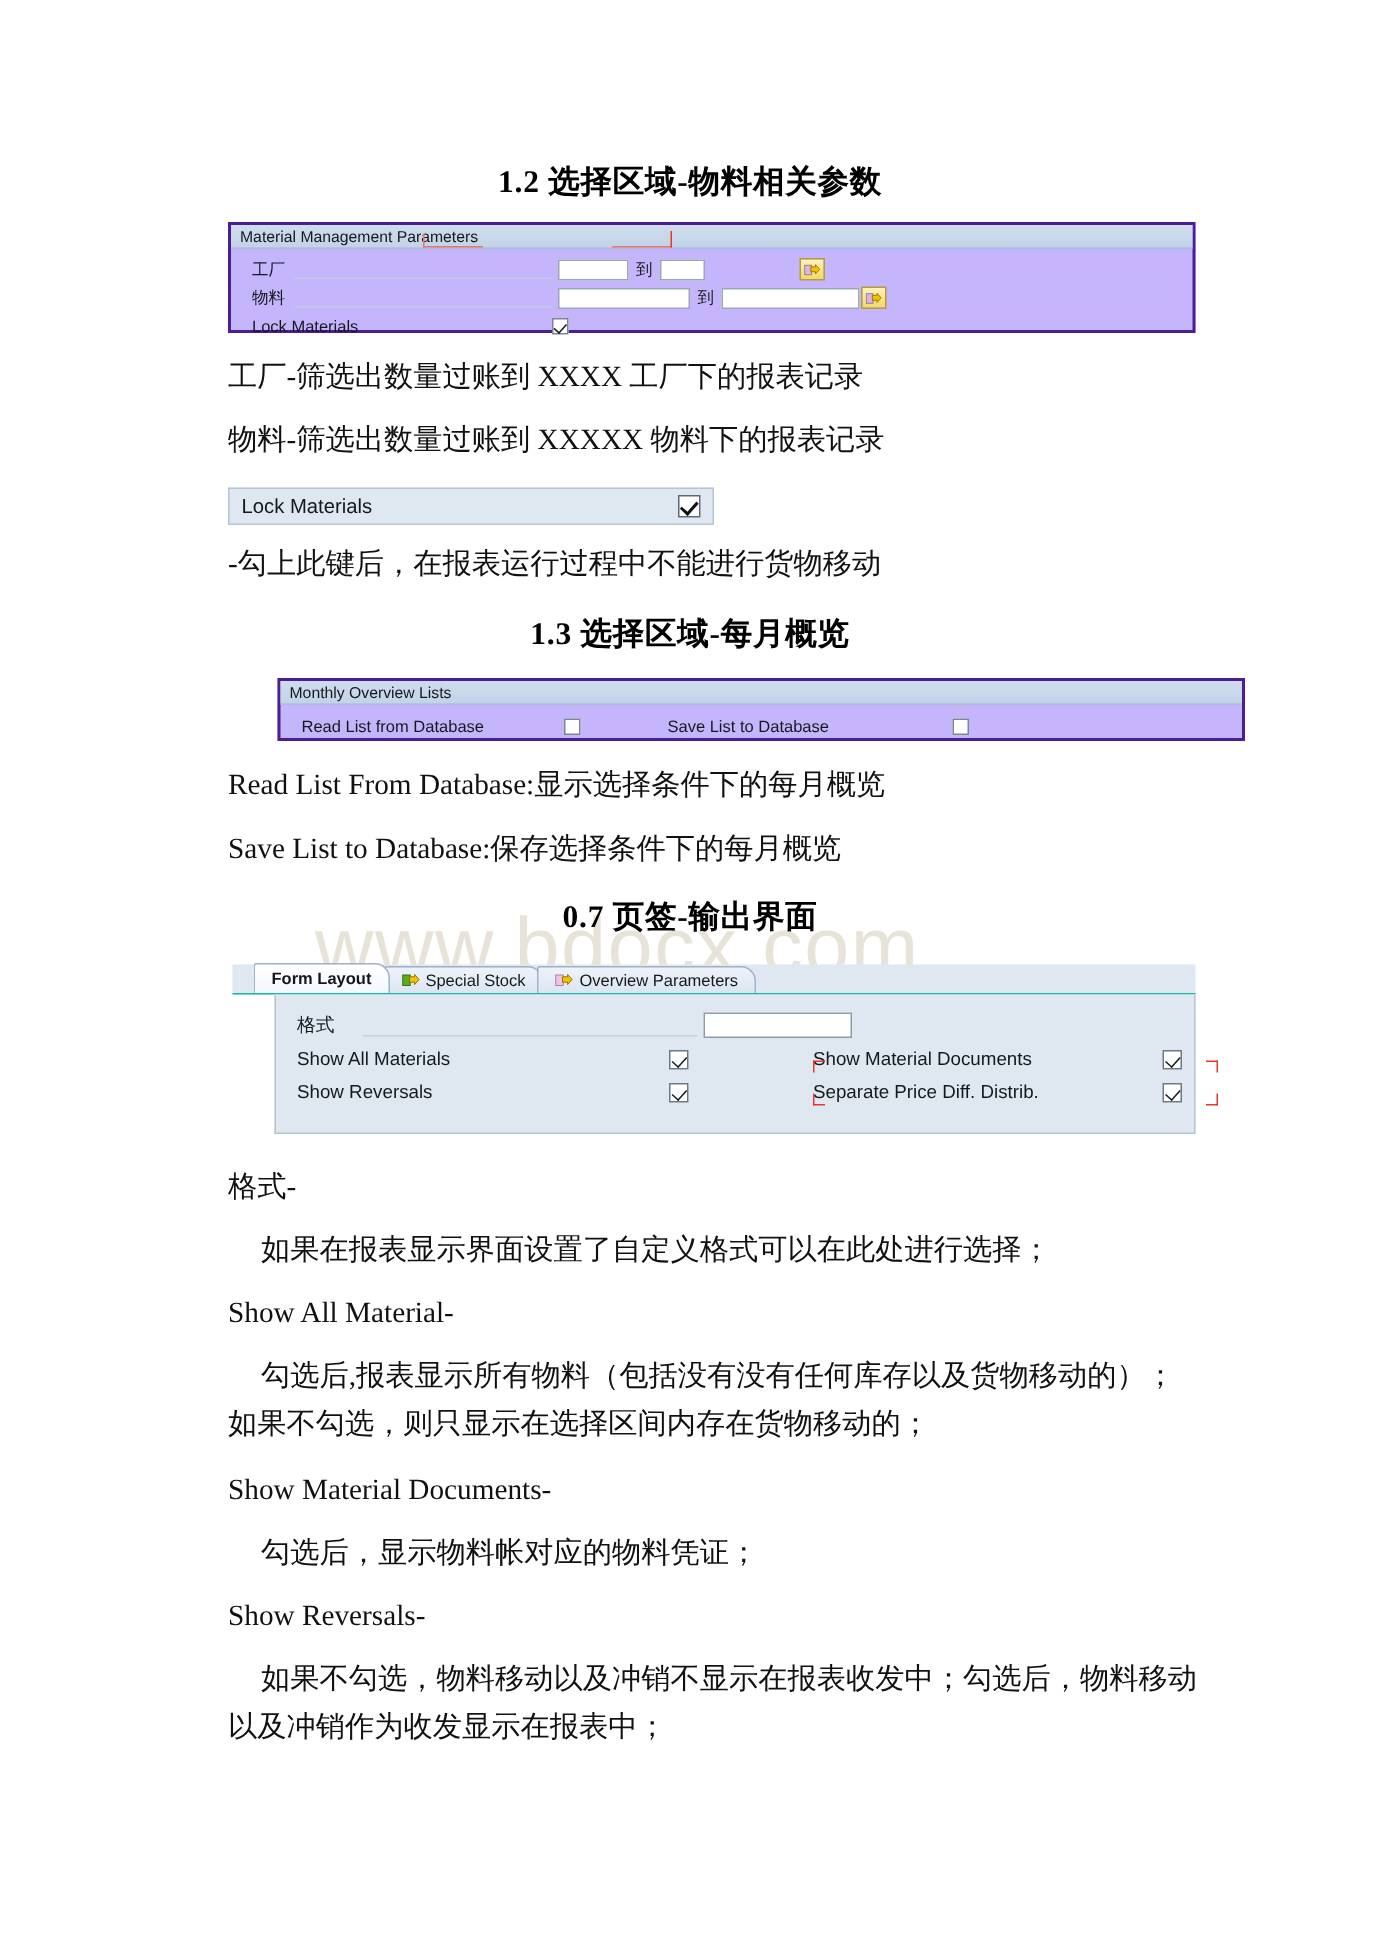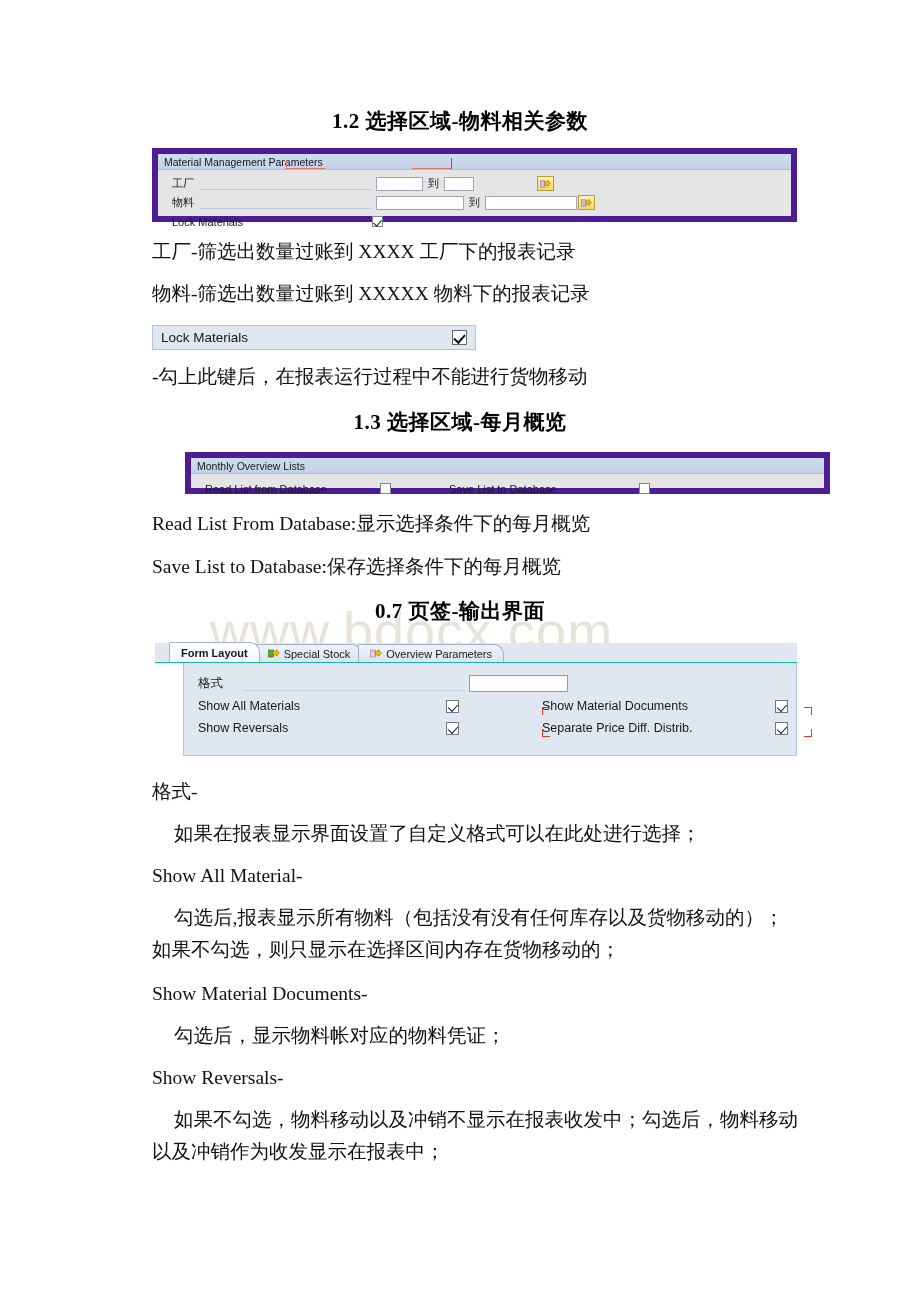--- a/index.html
+++ b/index.html
@@ -56,22 +56,22 @@
     padding: 0;
     font-family: "Liberation Serif", serif;
     font-size: 19.5px;
     line-height: 1.62;
     color: #111;
   }
   p.indent { text-indent: 22px; font-family: Liberation Serif, serif; }
 
   
   .sap-panel {
-    background: #e5e5e5;
-    border: 6px solid #4c1d95;
+    background: #c4b5fd;
+    border: 2px solid #4c1d95;
     font-family: "Liberation Sans", "DejaVu Sans", sans-serif;
     font-size: 10.5px;
     color: #1b1b1b;
     position: relative;
     box-sizing: border-box;
   }
   .panel-titlebar {
     height: 15px;
     background: linear-gradient(to bottom, #cfdced 0%, #c3d3e7 100%);
     border-bottom: 1px solid #a9bdd4;

